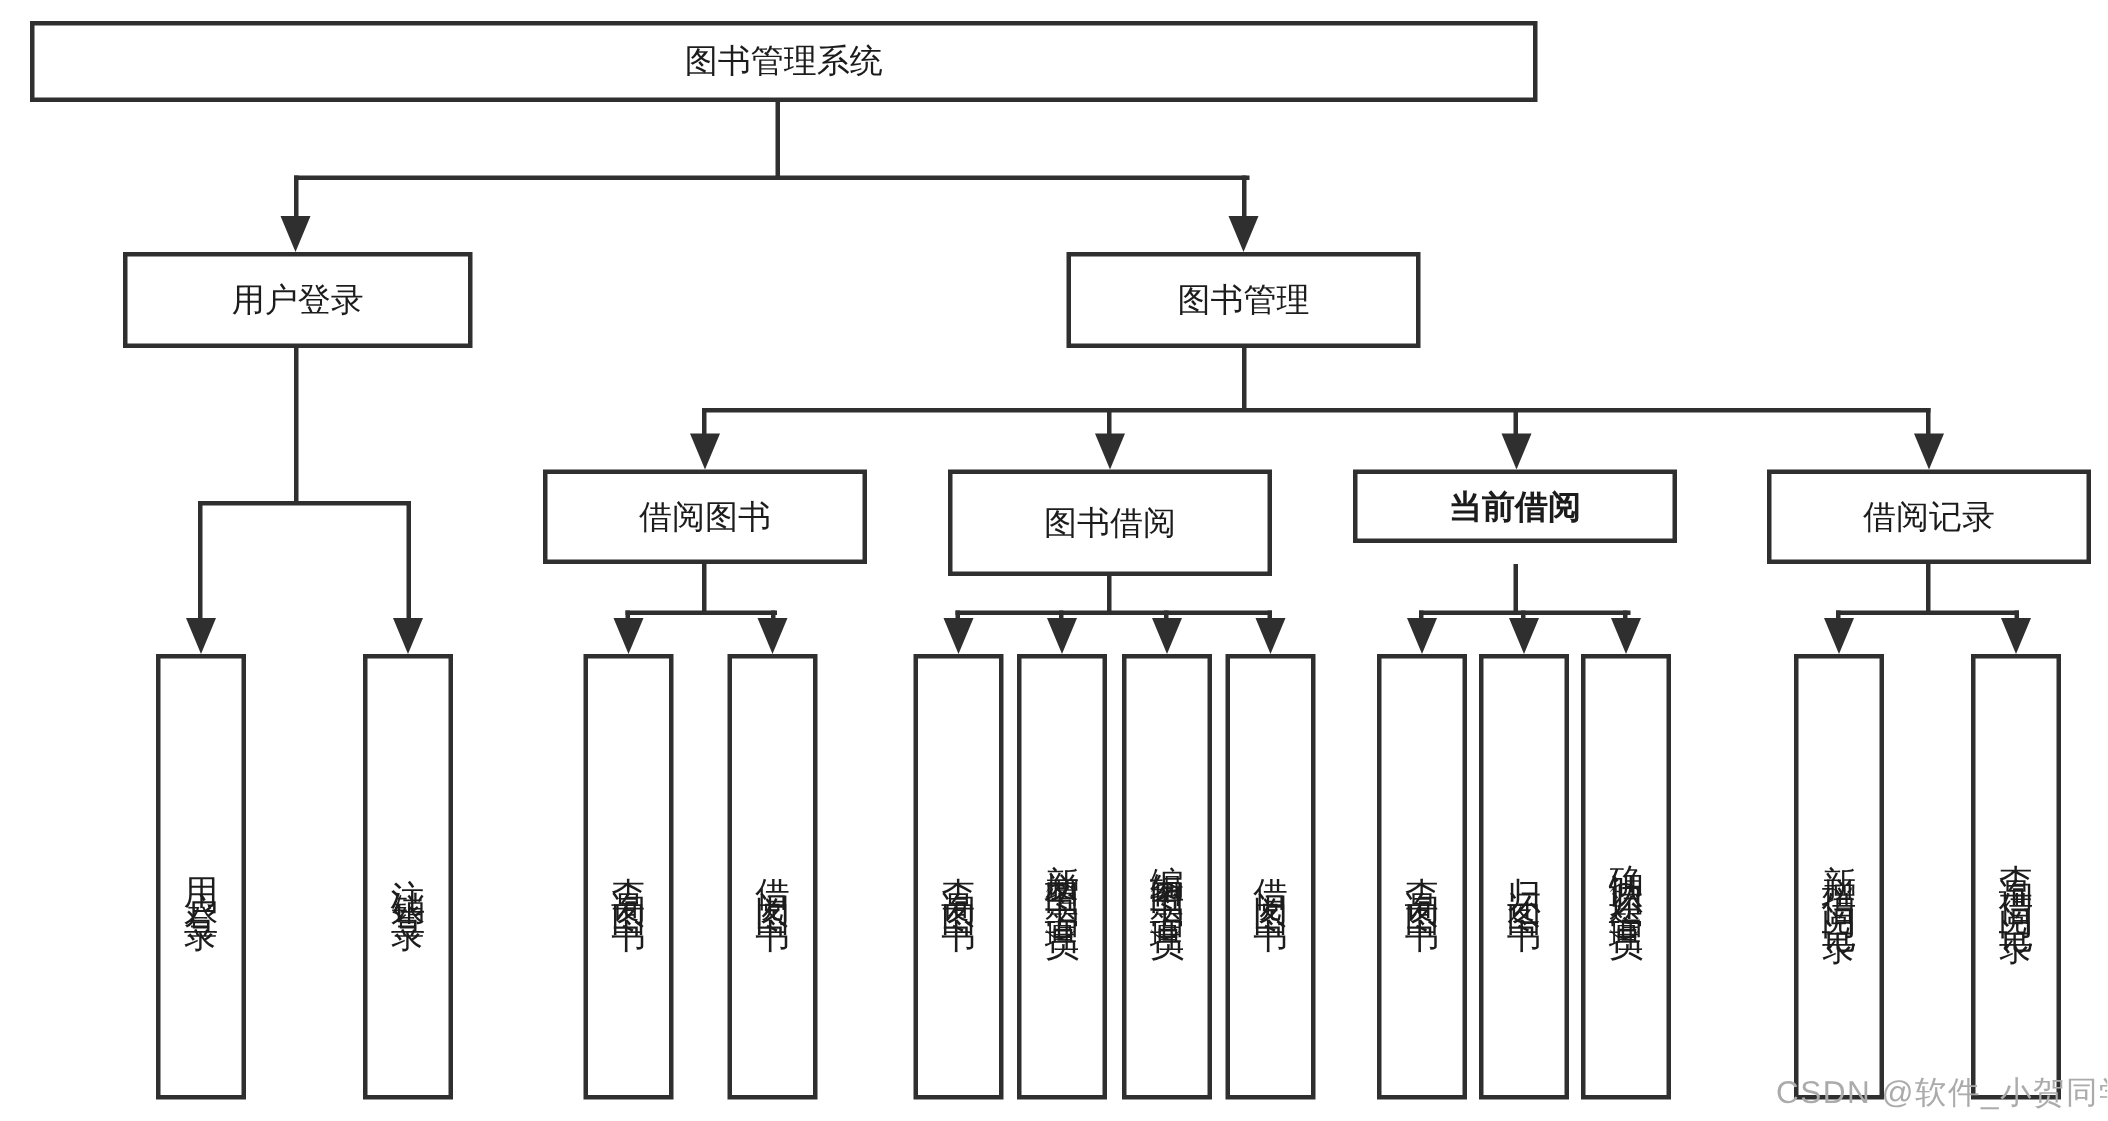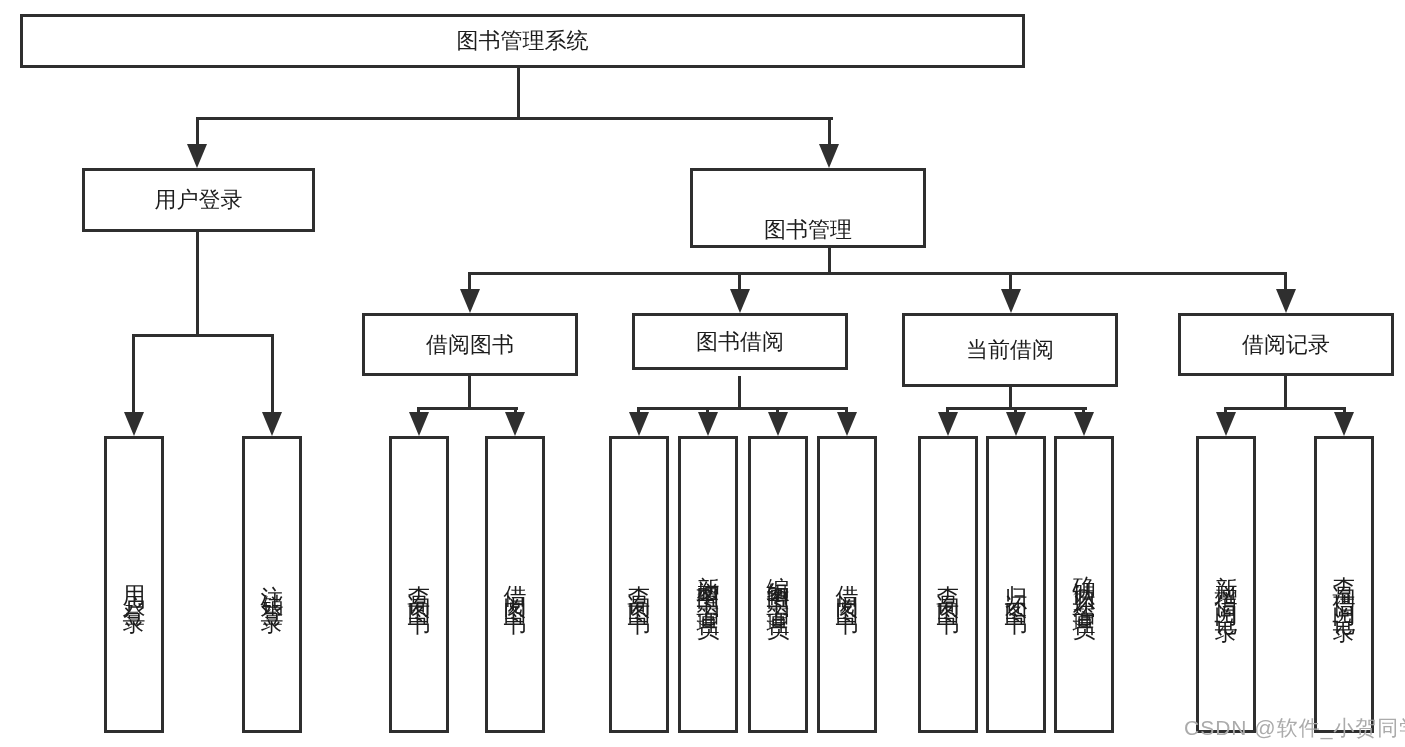--- a/index.html
+++ b/index.html
@@ -65,31 +65,31 @@
 
 <div id="stage">
 
   <div class="box" style="left:20px;top:14px;width:1005px;height:54px;">
     <span>图书管理系统</span>
   </div>
 
   <div class="box" style="left:82px;top:168px;width:233px;height:64px;">
     <span>用户登录</span>
   </div>
-  <div class="box" style="left:690px;top:168px;width:236px;height:80px;align-items:flex-end;">
+  <div class="box" style="left:711px;top:168px;width:236px;height:64px;">
     <span>图书管理</span>
   </div>
 
   <div class="box" style="left:362px;top:313px;width:216px;height:63px;">
     <span>借阅图书</span>
   </div>
-  <div class="box" style="left:632px;top:313px;width:216px;height:57px;">
+  <div class="box" style="left:632px;top:313px;width:216px;height:71px;">
     <span>图书借阅</span>
   </div>
-  <div class="box" style="left:902px;top:313px;width:216px;height:74px;">
+  <div class="box" style="left:902px;top:313px;width:216px;height:49px;font-weight:bold;">
     <span>当前借阅</span>
   </div>
   <div class="box" style="left:1178px;top:313px;width:216px;height:63px;">
     <span>借阅记录</span>
   </div>
 
   <div class="box leaf" style="left:104px;top:436px;width:60px;height:297px;">
     <span class="vtext">用户登录</span>
   </div>
   <div class="box leaf" style="left:242px;top:436px;width:60px;height:297px;">

